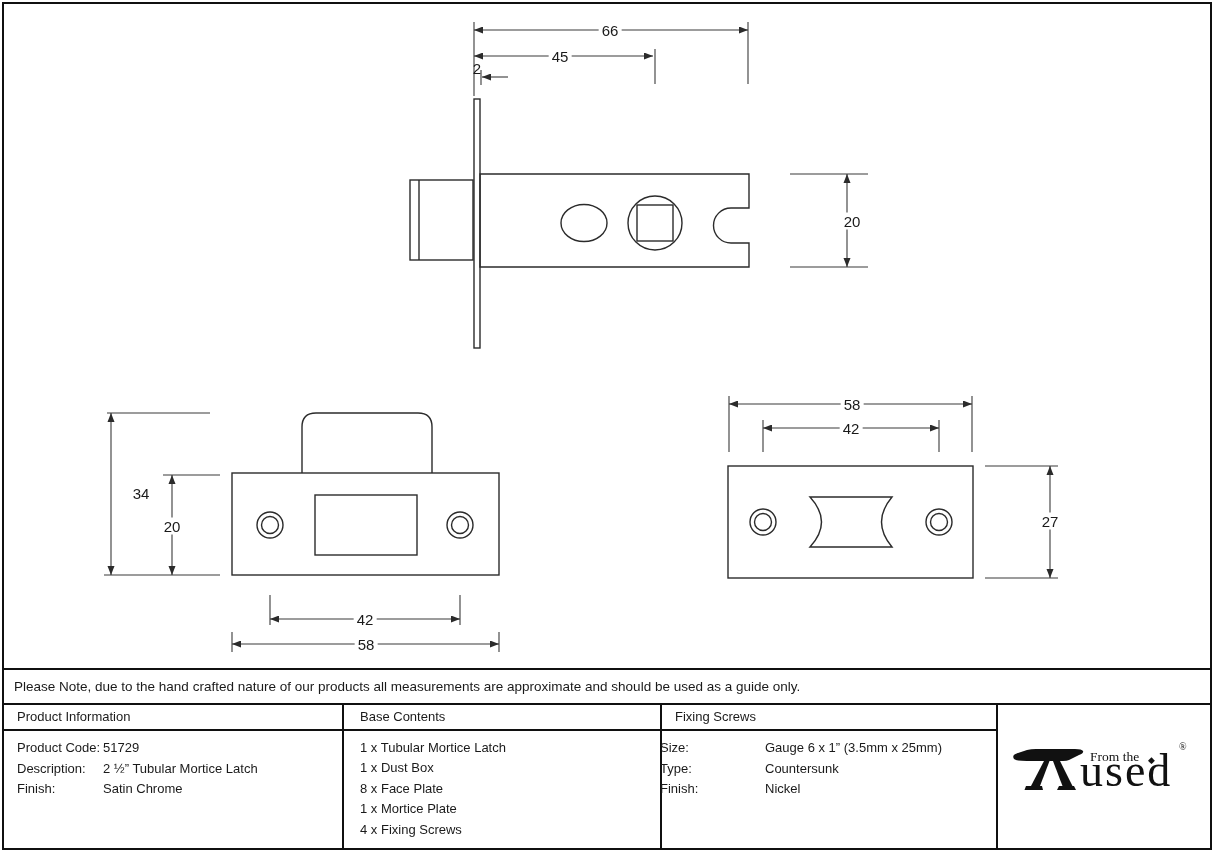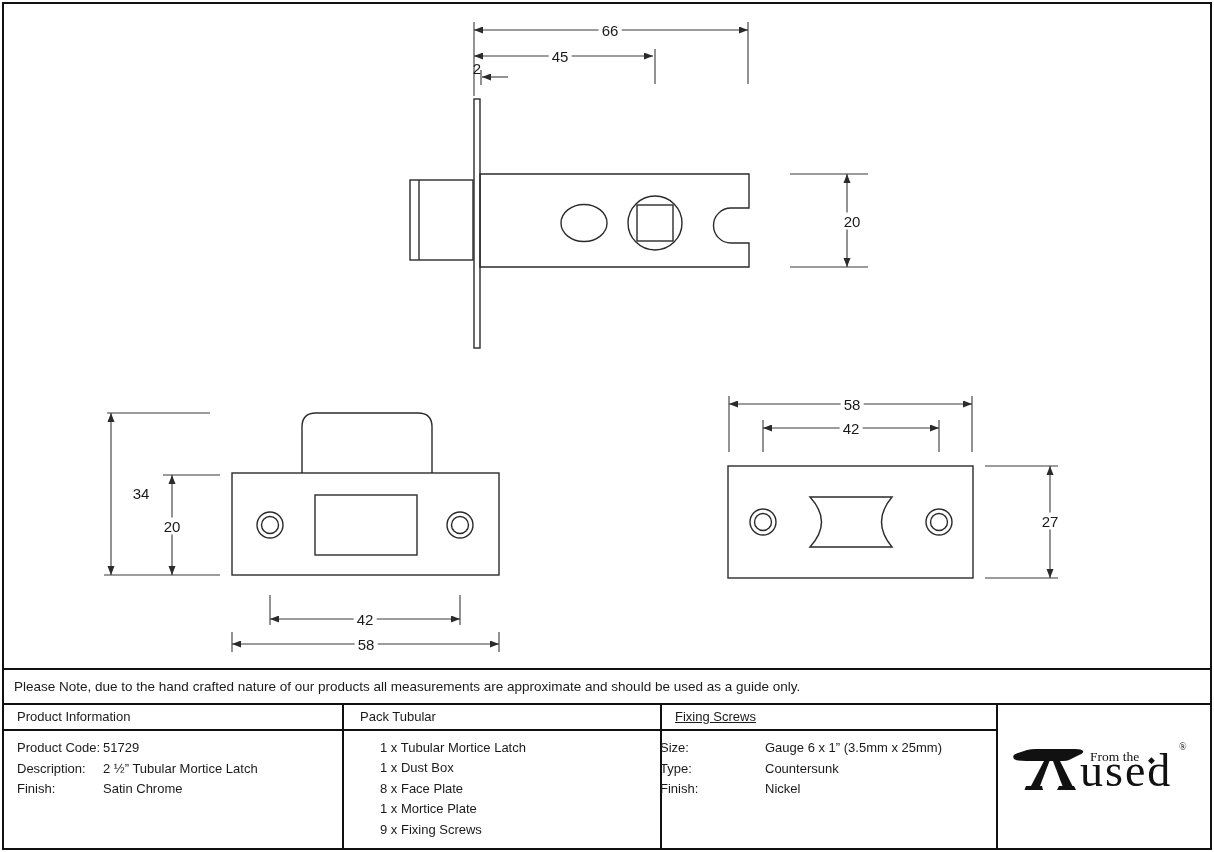--- a/index.html
+++ b/index.html
@@ -133,44 +133,44 @@
   <div class="hline" style="left:2px;top:668px;width:1210px;height:2px;"></div>
   <div class="hline" style="left:2px;top:703px;width:1210px;height:2px;"></div>
   <div class="hline" style="left:4px;top:729px;width:993px;height:2px;"></div>
   <div class="vline" style="left:342px;top:704px;width:2px;height:144px;"></div>
   <div class="vline" style="left:660px;top:704px;width:2px;height:144px;"></div>
   <div class="vline" style="left:996px;top:704px;width:2px;height:144px;"></div>
 
   <div class="note-row">Please Note, due to the hand crafted nature of our products all measurements are approximate and should be used as a guide only.</div>
 
   <div class="th" style="left:17px;">Product Information</div>
-  <div class="th" style="left:360px;">Pack Tubular</div>
-  <div class="th" style="left:675px;text-decoration:underline;">Fixing Screws</div>
+  <div class="th" style="left:360px;">Base Contents</div>
+  <div class="th" style="left:675px;">Fixing Screws</div>
 
   <div class="cell pi" style="left:17px;">
     <div class="kv">
       <span class="k">Product Code:</span>
       <span class="v">51729</span>
     </div>
     <div class="kv">
       <span class="k">Description:</span>
       <span class="v">2 ½” Tubular Mortice Latch</span>
     </div>
     <div class="kv">
       <span class="k">Finish:</span>
       <span class="v">Satin Chrome</span>
     </div>
   </div>
 
-  <div class="cell list" style="left:380px;">
+  <div class="cell list" style="left:360px;">
     <div>1 x Tubular Mortice Latch</div>
     <div>1 x Dust Box</div>
     <div>8 x Face Plate</div>
     <div>1 x Mortice Plate</div>
-    <div>9 x Fixing Screws</div>
+    <div>4 x Fixing Screws</div>
   </div>
 
   <div class="cell fx" style="left:660px;">
     <div class="kv">
       <span class="k">Size:</span>
       <span class="v">Gauge 6 x 1” (3.5mm x 25mm)</span>
     </div>
     <div class="kv">
       <span class="k">Type:</span>
       <span class="v">Countersunk</span>

